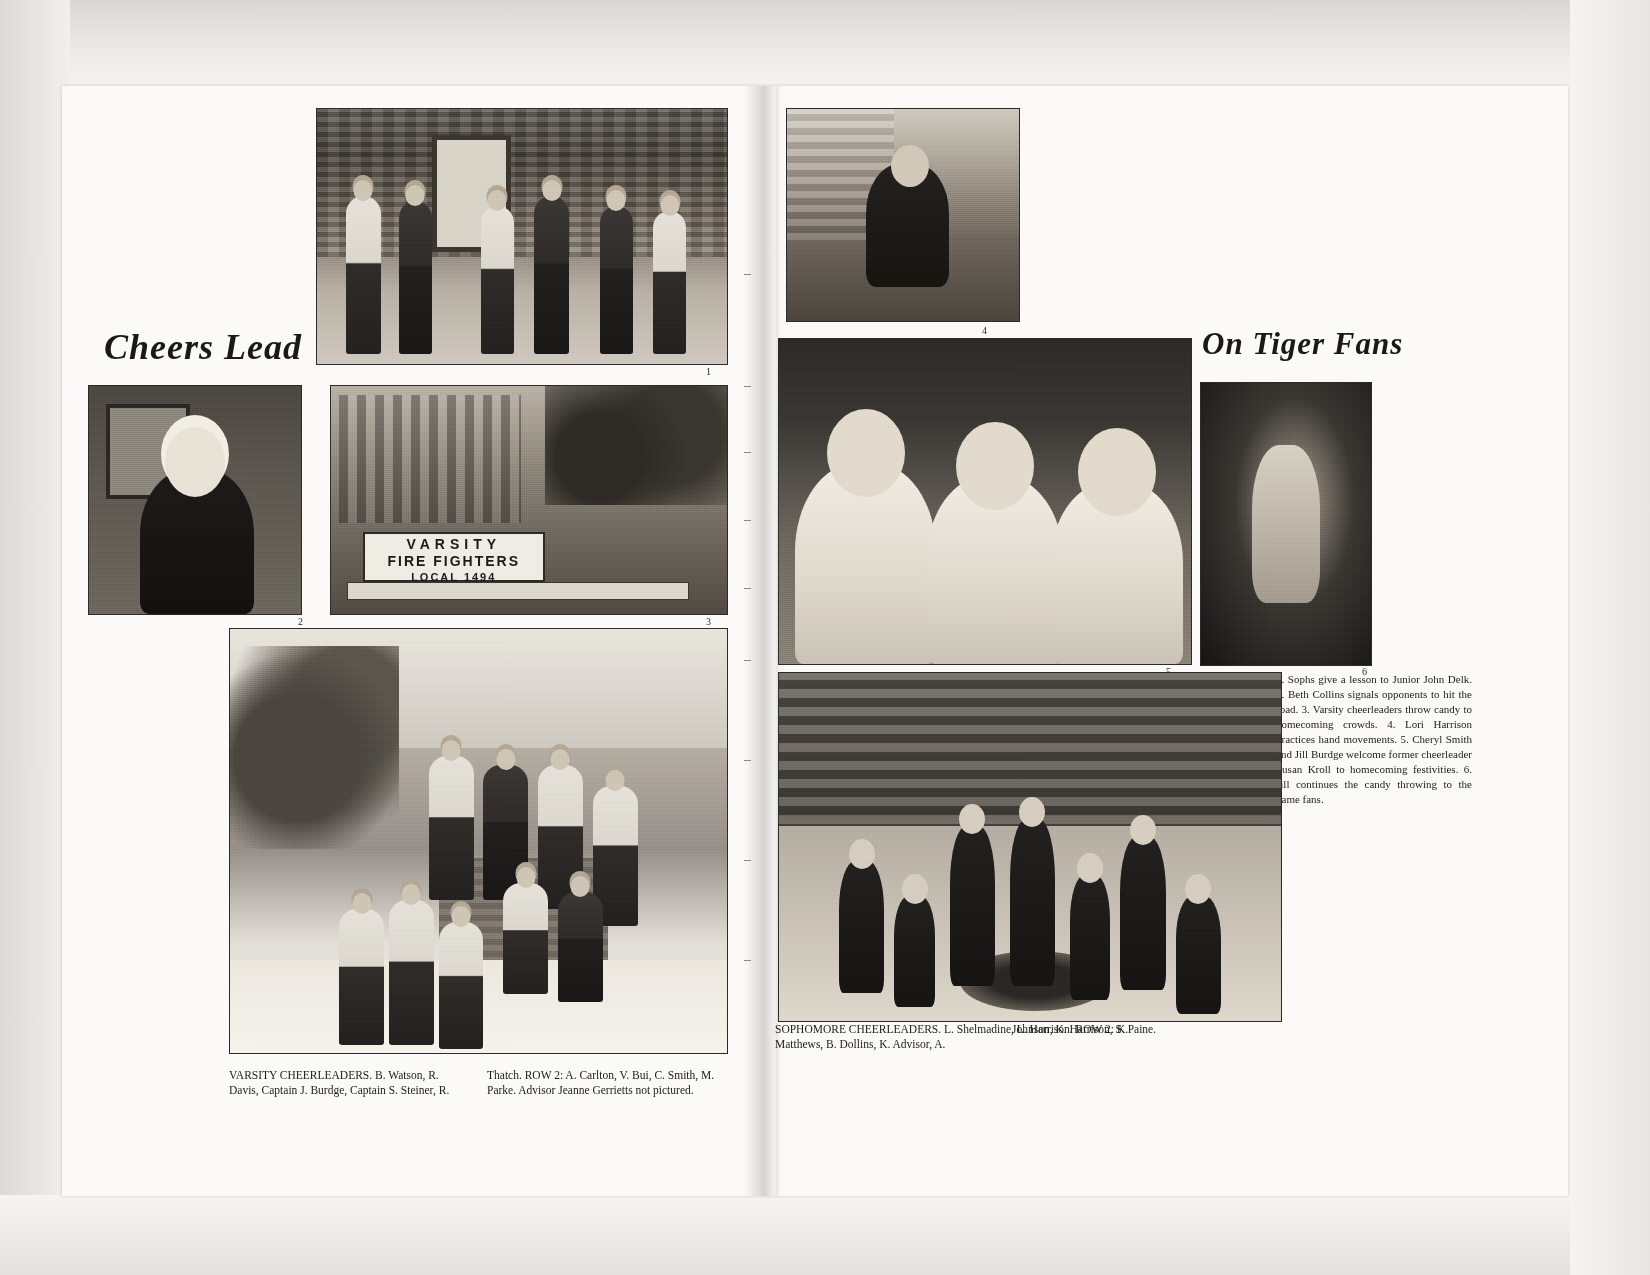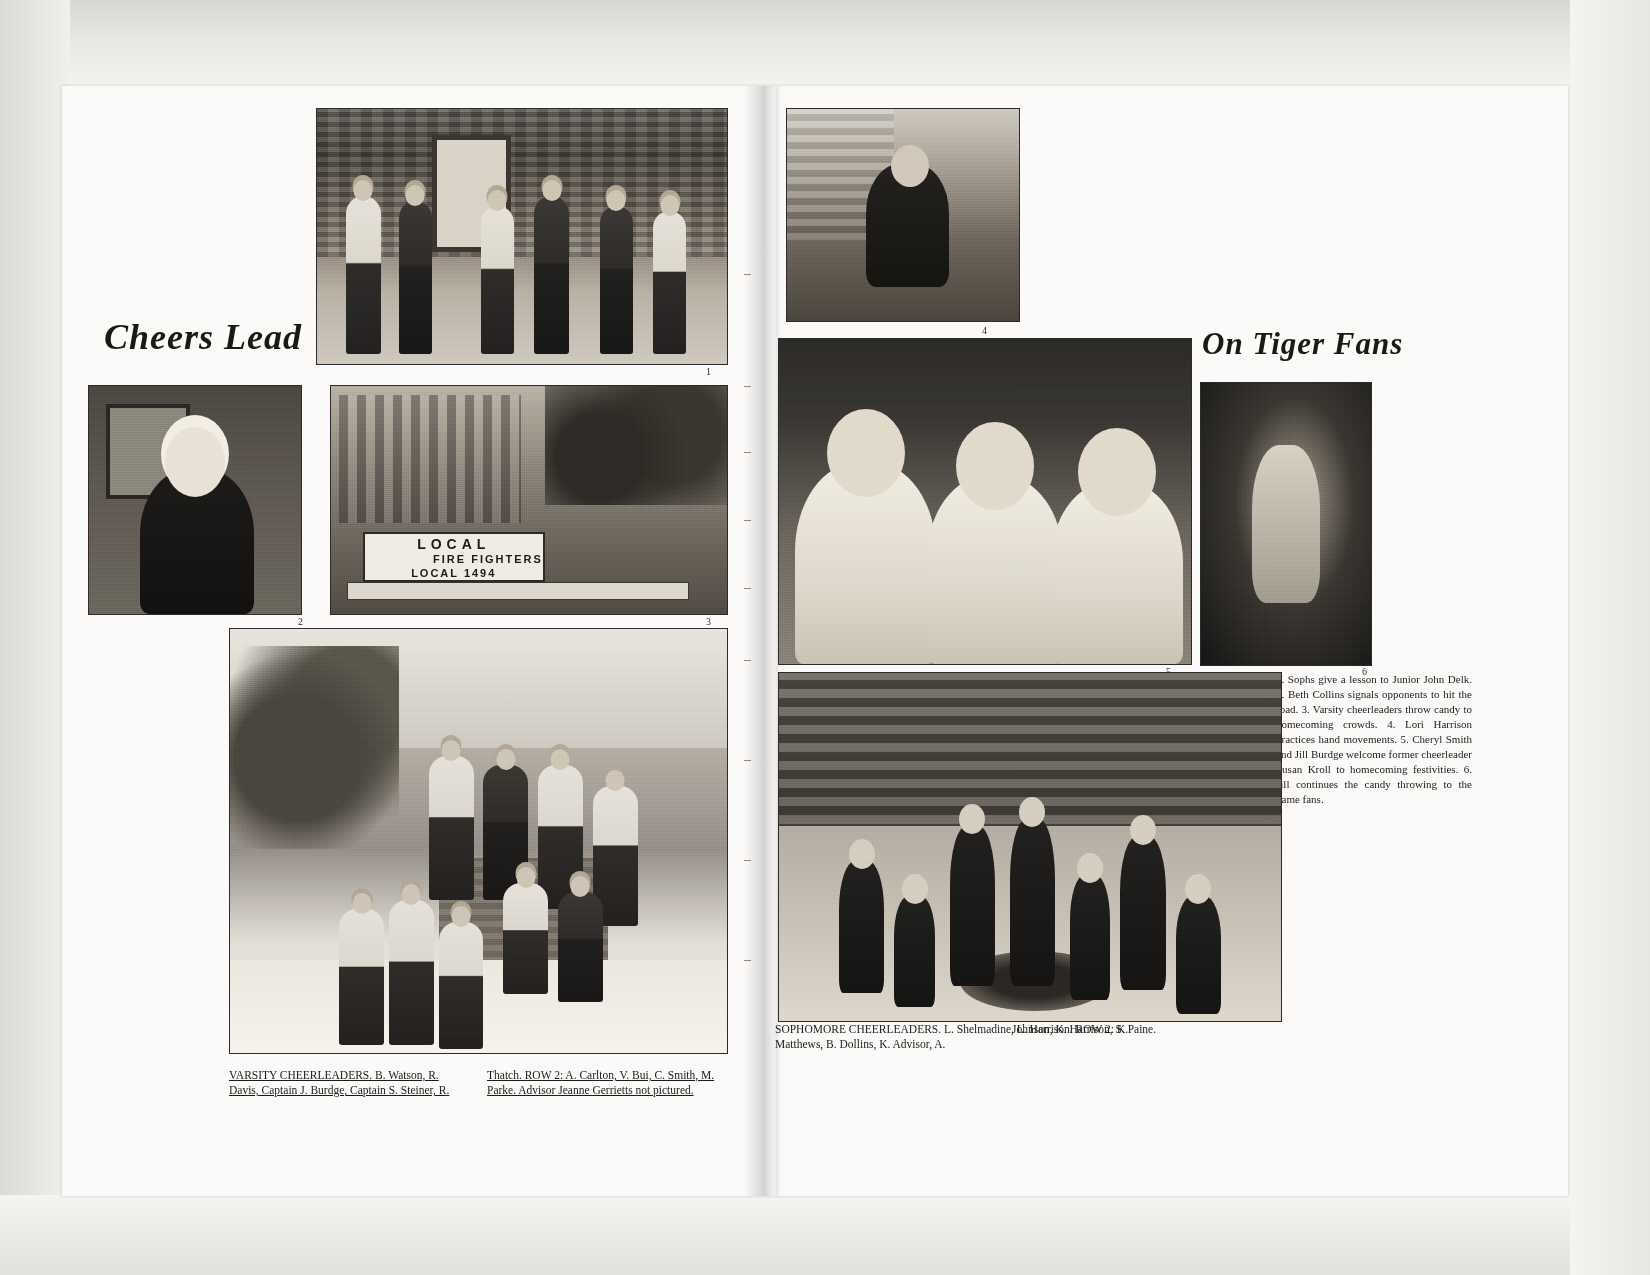--- a/index.html
+++ b/index.html
@@ -113,21 +113,21 @@
                radial-gradient(circle at 70% 40%, #3a362f 0 34%, rgba(0,0,0,0) 62%),
                #6b655c;}
   #photo3 .sign{
     position:absolute;left:8%;bottom:14%;width:46%;height:22%;
     background:#efece4;border:2px solid #2c2a26;
     color:#1b1a18;font-family:"Liberation Sans",sans-serif;
     font-weight:bold;text-align:center;font-size:13px;line-height:1.25;
     letter-spacing:2px;padding-top:2px;box-sizing:border-box;
   }
   #photo3 .sign .l1{font-size:14px;letter-spacing:5px;}
-  #photo3 .sign .l2{font-size:11px;letter-spacing:2px;text-align:right;}
+  #photo3 .sign .l2{font-size:14px;letter-spacing:2px;}
   #photo3 .sign .l3{font-size:11px;letter-spacing:2px;}
   #photo3 .truckbar{position:absolute;left:4%;bottom:6%;width:86%;height:7%;
     background:#dcd8ce;border:1px solid #3a372f;}
 
   
   #photo5{left:778px;top:338px;width:412px;height:325px;
     background:linear-gradient(to bottom,#2c2a27 0%,#3a3733 25%,#6c665d 60%,#8b8479 100%);
   }
   #photo5 .g{position:absolute;bottom:0;border-radius:44% 44% 6% 6%;
     background:linear-gradient(to bottom,#f1ede4 0%,#ded9cd 60%,#cac4b6 100%);}
@@ -171,37 +171,37 @@
       width:26px;height:30px;border-radius:50%;background:#d6cec0;}
 
   
   .head-script{
     position:absolute;
     font-family:"Liberation Serif", serif;
     font-style:italic;font-weight:bold;
     color:#1a1916;
     letter-spacing:1px;
   }
-  #title-left{left:104px;top:316px;font-size:36px;}
+  #title-left{left:104px;top:326px;font-size:36px;}
   #title-right{left:1202px;top:326px;font-size:31px;}
 
   .numlabel{
     position:absolute;font-family:"Liberation Serif",serif;
     font-size:10px;color:#2b2a27;
   }
 
   .caption{
     position:absolute;
     font-family:"Liberation Serif",serif;
     font-size:11.5px;line-height:1.32;color:#1d1c1a;
     text-align:left;
   }
   .caption.cols{column-count:2;column-gap:16px;}
 
-  #cap-varsity{left:229px;top:1068px;width:500px;text-decoration:underline;}
+  #cap-varsity{left:229px;top:1068px;width:500px;}
   #cap-soph{left:775px;top:1022px;width:380px;}
   #legend{left:1276px;top:672px;width:196px;font-size:11px;line-height:1.36;text-align:justify;}
 
   
   .tick{position:absolute;width:7px;height:1px;background:#8e8a82;}
 </style>
 </head>
 <body>
 
 <div id="spread">
@@ -269,21 +269,21 @@
     <div class="head"></div>
     <div class="grain"></div>
   </div>
   <div class="numlabel" style="left:298px;top:616px;">2</div>
 
   <div class="photo" id="photo3">
     <div class="bldg"></div>
     <div class="trees"></div>
     <div class="truckbar"></div>
     <div class="sign">
-      <div class="l1">LOCAL</div>
+      <div class="l1">VARSITY</div>
       <div class="l2">FIRE FIGHTERS</div>
       <div class="l3">LOCAL 1494</div>
     </div>
     <div class="grain"></div>
   </div>
   <div class="numlabel" style="left:706px;top:616px;">3</div>
 
   <div class="photo" id="photo5">
     <div class="g" style="left:4%;width:34%;height:62%;">
         <div class="head"></div>

